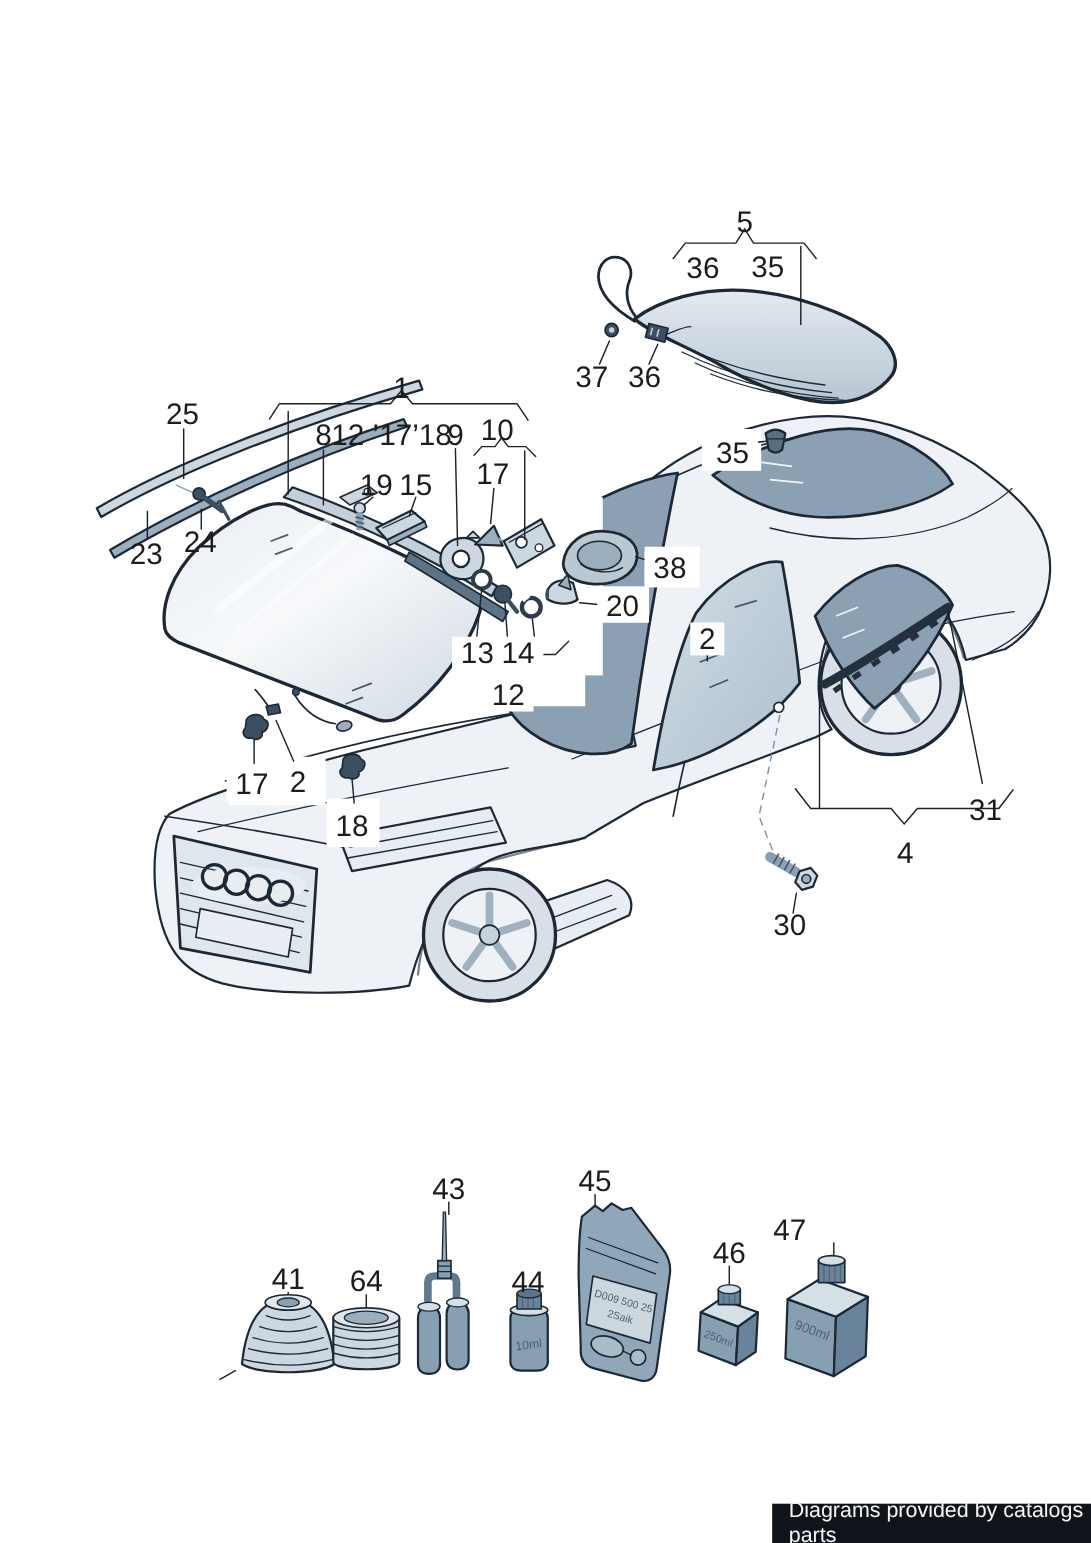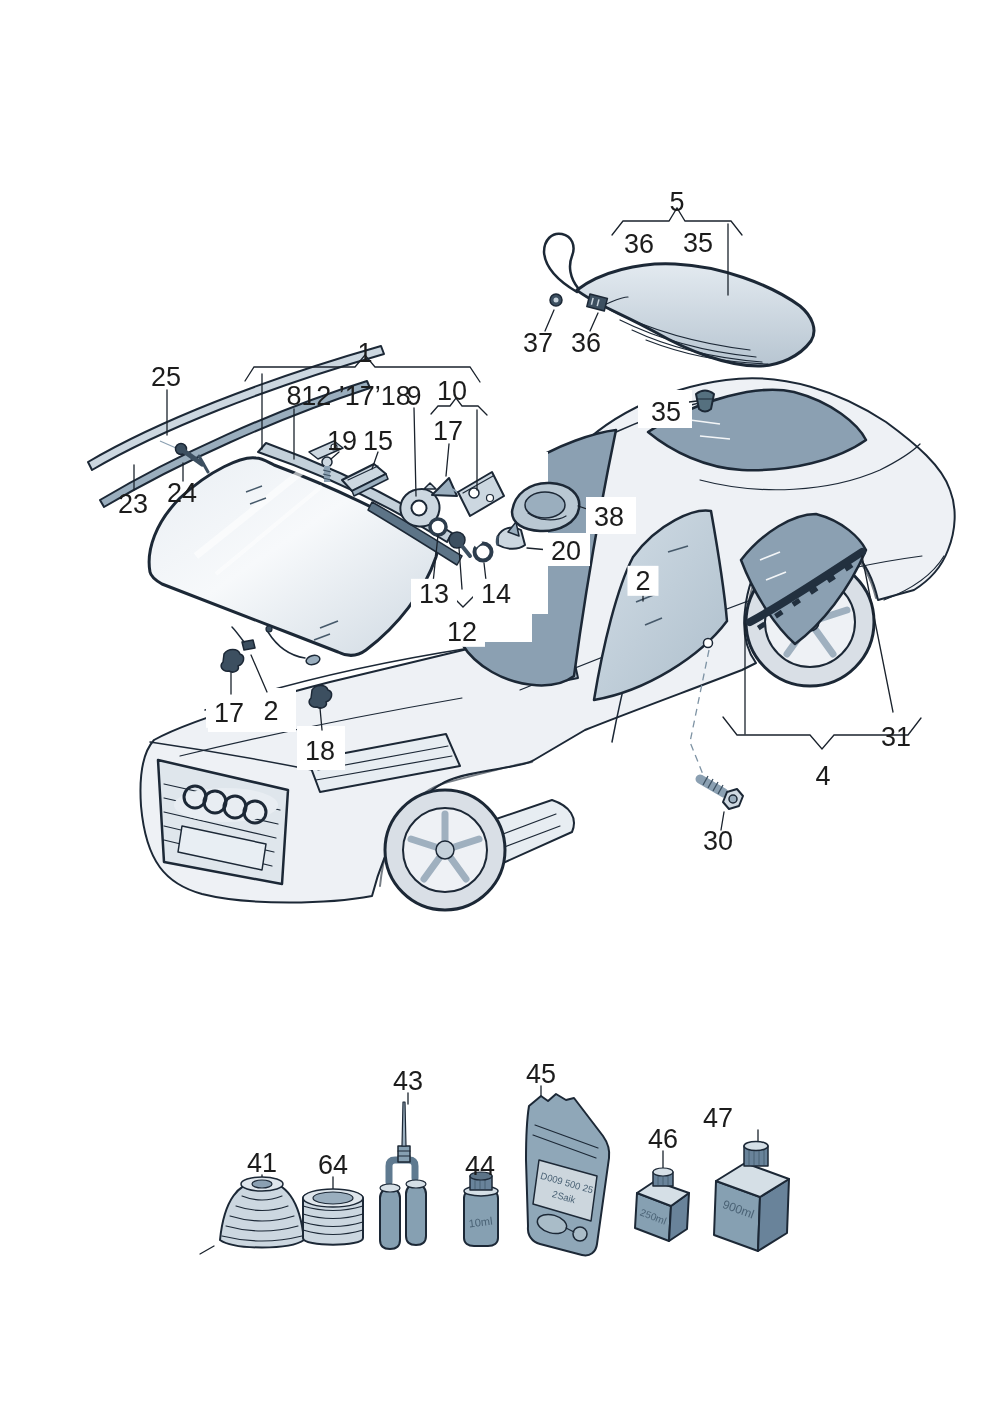--- a/index.html
+++ b/index.html
@@ -453,31 +453,34 @@
 <div class="co" style="left:448px;top:431px">17</div>
 <div class="co" style="left:342px;top:441px">19</div>
 <div class="co" style="left:378px;top:441px">15</div>
 <div class="co" style="left:166px;top:377px">25</div>
 <div class="co" style="left:133px;top:504px">23</div>
 <div class="co" style="left:182px;top:493px">24</div>
 <div class="co bgw" style="left:609px;top:517px">38</div>
 <div class="co bgw" style="left:566px;top:551px">20</div>
 <div class="co bgw" style="left:643px;top:581px">2</div>
 <div class="co bgw" style="left:434px;top:594px">13</div>
-<div class="co bgw" style="left:496px;top:594px">14</div>
+<div class="co bgw" style="left:471px;top:594px">14</div>
 <div class="co bgw" style="left:462px;top:632px">12</div>
 <div class="co bgw" style="left:229px;top:713px">17</div>
 <div class="co bgw" style="left:271px;top:711px">2</div>
 <div class="co bgw" style="left:320px;top:751px">18</div>
 <div class="co bgw" style="left:666px;top:412px">35</div>
 <div class="co" style="left:896px;top:737px">31</div>
 <div class="co" style="left:823px;top:776px">4</div>
 <div class="co" style="left:718px;top:841px">30</div>
 <div class="co" style="left:262px;top:1163px">41</div>
 <div class="co" style="left:333px;top:1165px">64</div>
 <div class="co" style="left:408px;top:1081px">43</div>
 <div class="co" style="left:480px;top:1166px">44</div>
 <div class="co" style="left:541px;top:1074px">45</div>
 <div class="co" style="left:663px;top:1139px">46</div>
 <div class="co" style="left:718px;top:1118px">47</div>
 
-
+<div class="footer">
+  <span>Diagrams provided by catalogs parts</span>
 </div>
 
+</div>
+
 </body></html>

